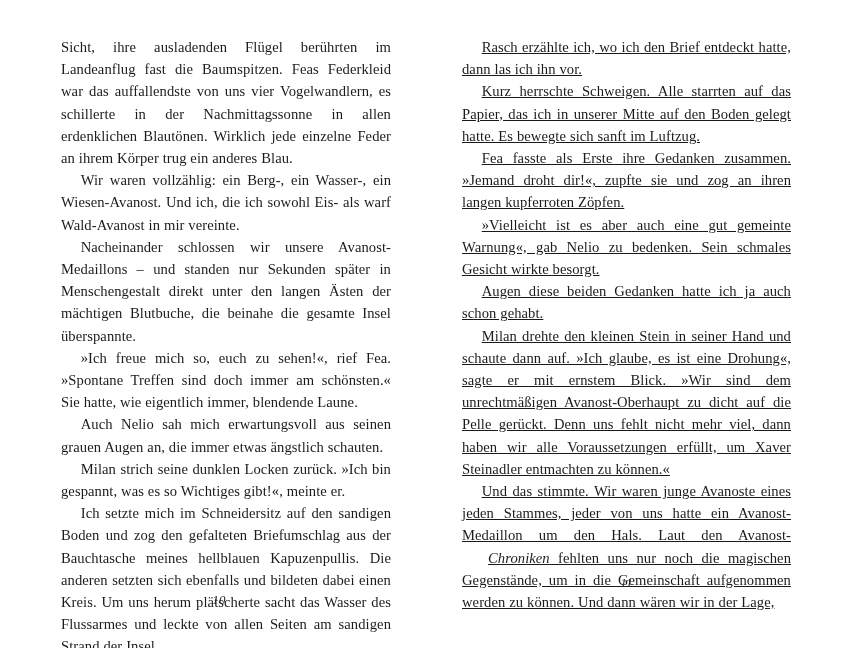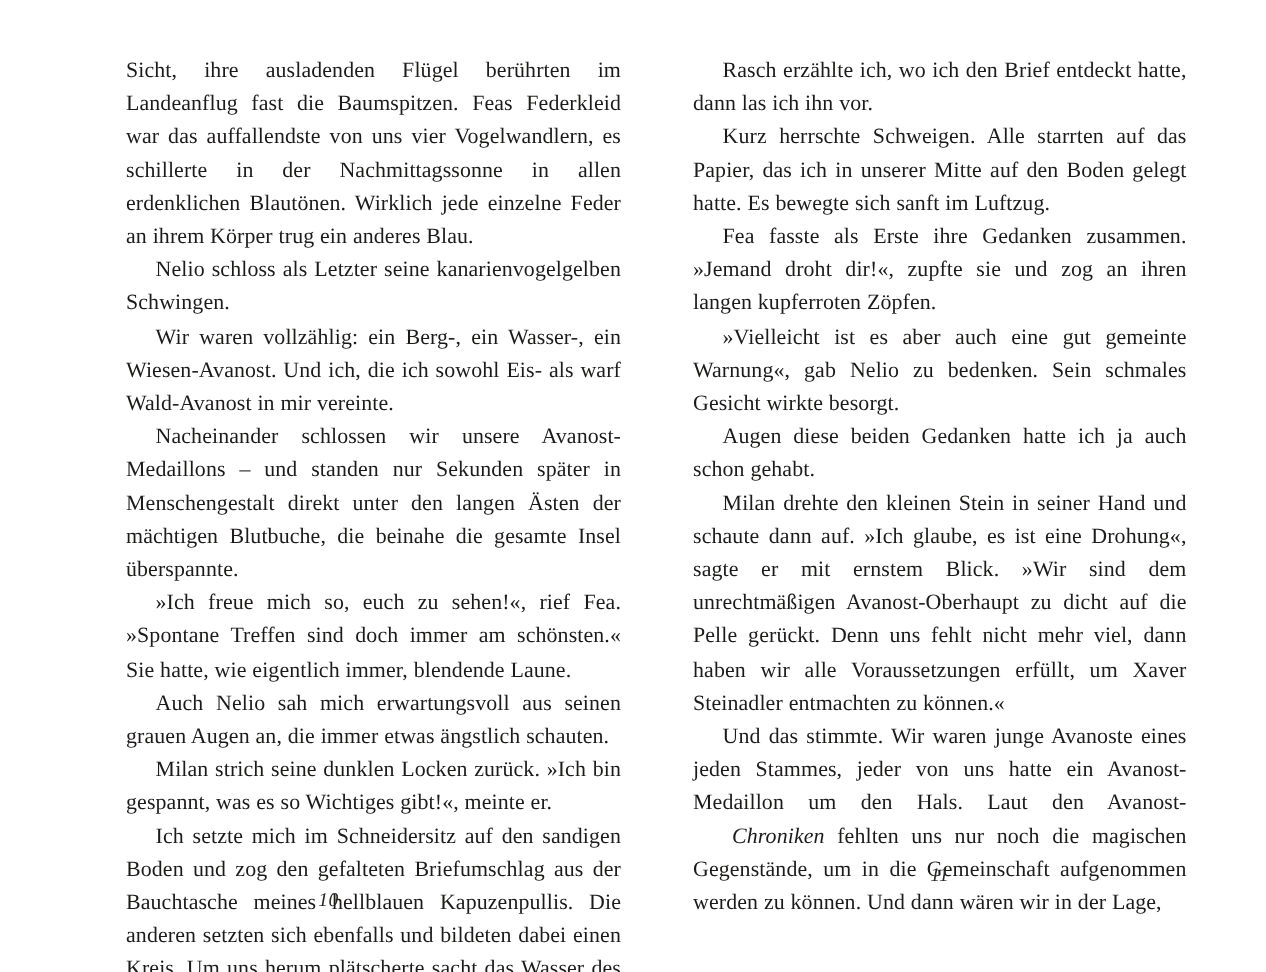--- a/index.html
+++ b/index.html
@@ -24,22 +24,22 @@
   }
 
   .page {
     position: relative;
     width: 422px;
     height: 648px;
     box-sizing: border-box;
     background: #ffffff;
   }
 
-  .page-left  { padding: 36px 36px 0 84px; }
-  .page-right { padding: 36px 73px 0 40px; }
+  .page-left  { padding: 36px 36px 0 61px; }
+  .page-right { padding: 36px 73px 0 40px; text-decoration: underline; }
 
   .textblock {
     width: 330px;
     text-align: justify;
     text-justify: inter-word;
     font-size: 14.6px;
     line-height: 22.2px;
     letter-spacing: 0.005em;
     word-spacing: 0.01em;
     hyphens: manual;
@@ -74,21 +74,20 @@
   em { font-style: italic; margin-left: 26px; }
 </style>
 </head>
 <body>
 
 <div class="spread">
 
   <div class="page page-left">
     <div class="textblock">
       <p class="noindent">Sicht, ihre ausladenden Flügel berührten im Landeanflug fast die Baumspitzen. Feas Federkleid war das auffallendste von uns vier Vogelwandlern, es schillerte in der Nachmittagssonne in allen erdenklichen Blautönen. Wirklich jede einzelne Feder an ihrem Körper trug ein anderes Blau.</p>
-      <p>Nelio schloss als Letzter seine kanarienvogelgelben Schwingen.</p>
       <p>Wir waren vollzählig: ein Berg-, ein Wasser-, ein Wiesen-Avanost. Und ich, die ich sowohl Eis- als warf Wald-Avanost in mir vereinte.</p>
       <p>Nacheinander schlossen wir unsere Avanost-Medaillons – und standen nur Sekunden später in Menschengestalt direkt unter den langen Ästen der mächtigen Blutbuche, die beinahe die gesamte Insel überspannte.</p>
       <p>»Ich freue mich so, euch zu sehen!«, rief Fea. »Spontane Treffen sind doch immer am schönsten.« Sie hatte, wie eigentlich immer, blendende Laune.</p>
       <p>Auch Nelio sah mich erwartungsvoll aus seinen grauen Augen an, die immer etwas ängstlich schauten.</p>
       <p>Milan strich seine dunklen Locken zurück. »Ich bin gespannt, was es so Wichtiges gibt!«, meinte er.</p>
       <p>Ich setzte mich im Schneidersitz auf den sandigen Boden und zog den gefalteten Briefumschlag aus der Bauchtasche meines hellblauen Kapuzenpullis. Die anderen setzten sich ebenfalls und bildeten dabei einen Kreis. Um uns herum plätscherte sacht das Wasser des Flussarmes und leckte von allen Seiten am sandigen Strand der Insel.</p>
     </div>
     <div class="folio">10</div>
   </div>
 

